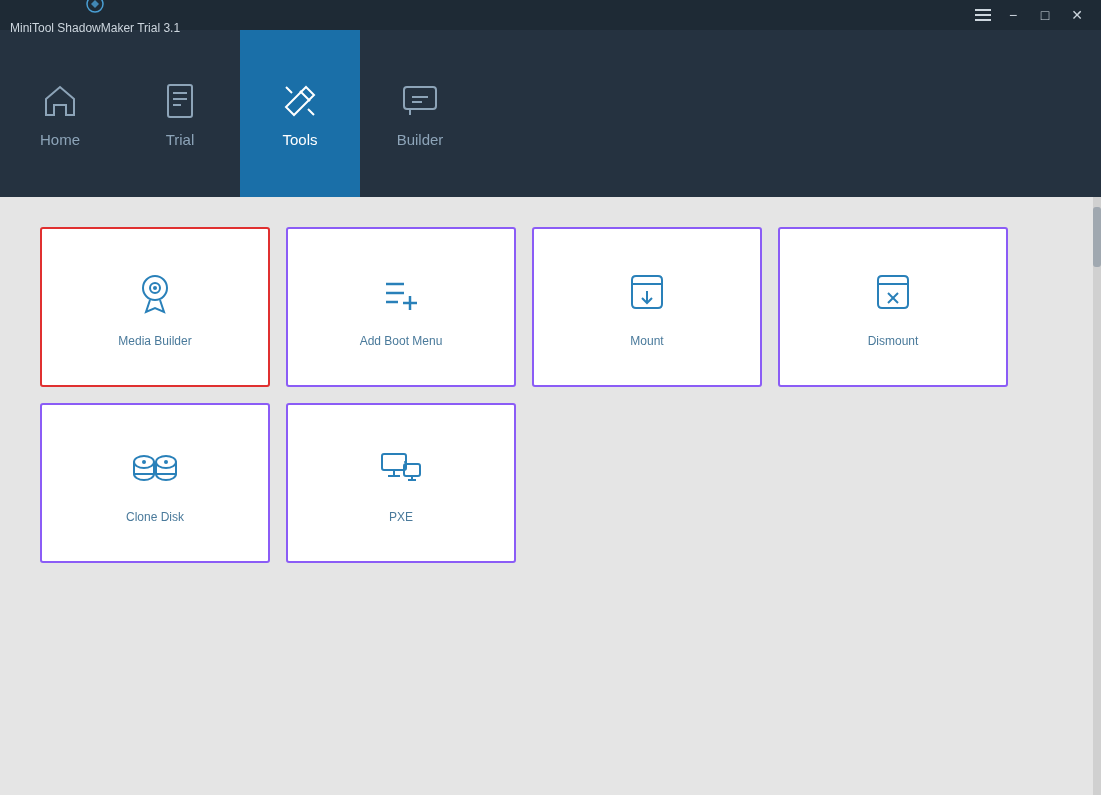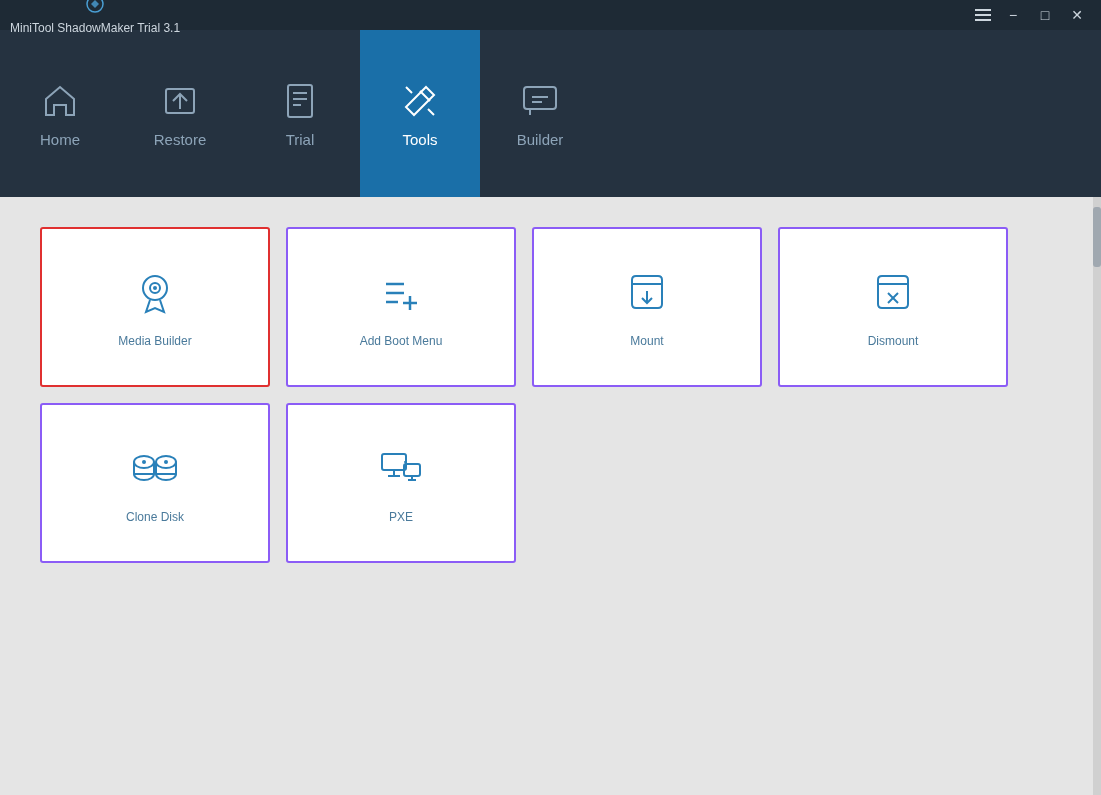--- a/index.html
+++ b/index.html
@@ -186,28 +186,20 @@
 
   <div class="nav-item">
     <svg viewBox="0 0 44 44" fill="none">
       <path d="M8 20 L22 8 L36 20 L36 36 L28 36 L28 26 L16 26 L16 36 L8 36 Z" stroke="#8da4b8" stroke-width="2" fill="none"></path>
     </svg>
     <span>Home</span>
   </div>
 
 
 
-  <div class="nav-item">
-    <svg viewBox="0 0 44 44" fill="none">
-      <rect x="8" y="10" width="28" height="24" rx="2" stroke="#8da4b8" stroke-width="2"></rect>
-      <path d="M15 22 L22 15 L29 22" stroke="#8da4b8" stroke-width="2" fill="none"></path>
-      <line x1="22" y1="15" x2="22" y2="30" stroke="#8da4b8" stroke-width="2"></line>
-    </svg>
-    <span>Restore</span>
-  </div>
 
 
   <div class="nav-item">
     <svg viewBox="0 0 44 44" fill="none">
       <rect x="10" y="6" width="24" height="32" rx="2" stroke="#8da4b8" stroke-width="2"></rect>
       <line x1="15" y1="14" x2="29" y2="14" stroke="#8da4b8" stroke-width="2"></line>
       <line x1="15" y1="20" x2="29" y2="20" stroke="#8da4b8" stroke-width="2"></line>
       <line x1="15" y1="26" x2="23" y2="26" stroke="#8da4b8" stroke-width="2"></line>
     </svg>
     <span>Trial</span>

